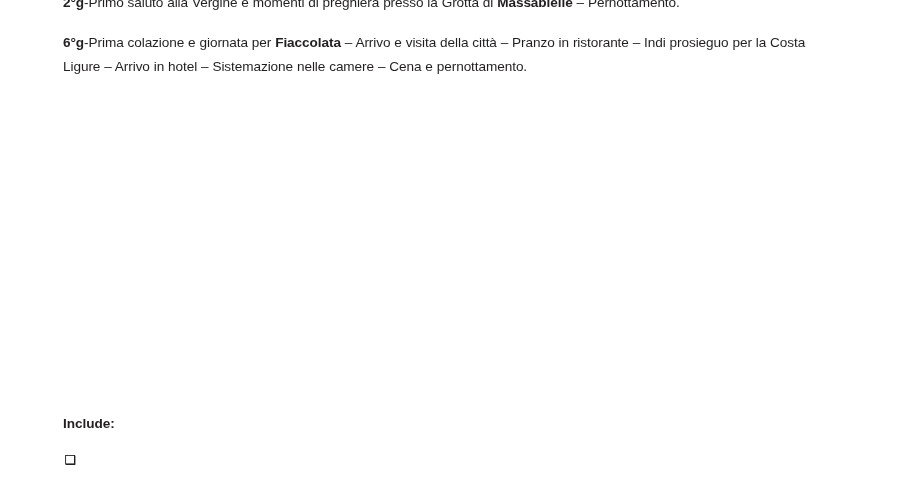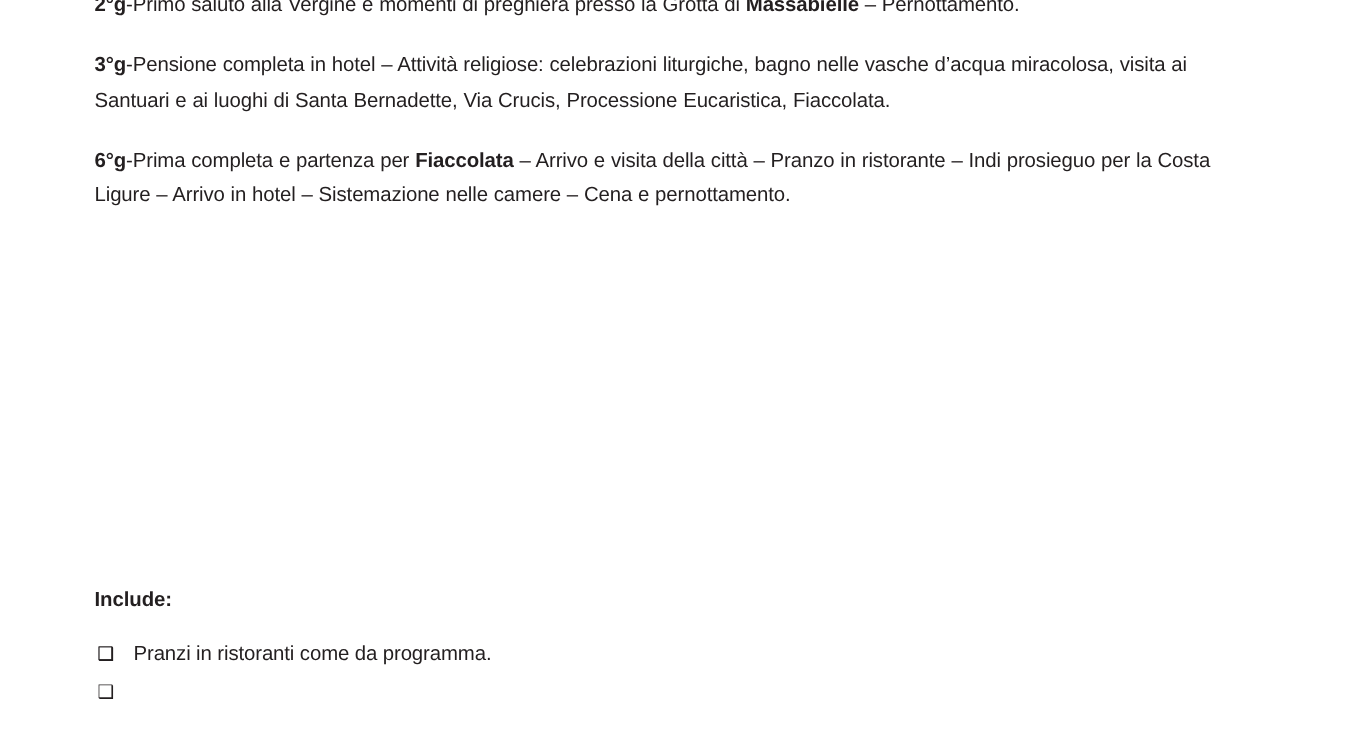--- a/index.html
+++ b/index.html
@@ -39,21 +39,21 @@
     word-spacing: 0.2px;
   }
   .para:last-child { margin-bottom: 0; }
 
   .b { font-weight: bold; }
 
   
   .include-block {
     position: absolute;
     left: 63px;
-    top: 390px;
+    top: 414px;
     width: 780px;
   }
   .include-title {
     font-size: 13.6px;
     line-height: 20px;
     font-weight: bold;
     letter-spacing: -0.05px;
     margin: 0 0 14px 0;
   }
   .bullet-list {
@@ -83,42 +83,39 @@
 <body>
 
 <div id="page">
 
   <div class="doc-body">
 
     <p class="para">
       <span class="b">2°g</span><span>-Primo saluto alla Vergine e momenti di preghiera presso la Grotta di </span><span class="b">Massabielle</span><span> – Pernottamento.</span>
     </p>
 
-    <p class="para">
-      <span class="b">3°g</span><span>-Pensione completa in hotel – Attività religiose: celebrazioni liturgiche, bagno nelle vasche d’acqua miracolosa, visita ai Santuari e  ai luoghi di Santa Bernadette, Via Crucis, Processione Eucaristica, Fiaccolata.</span>
-    </p>
 
 
 
     <p class="para">
-      <span class="b">6°g</span><span>-Prima completa e partenza per </span><span class="b">Fiaccolata</span><span> – Arrivo e visita della città – Pranzo in ristorante – Indi prosieguo per la Costa Ligure – Arrivo in hotel – Sistemazione nelle camere – Cena e pernottamento.</span>
+      <span class="b">6°g</span><span>-Prima colazione e giornata per </span><span class="b">Fiaccolata</span><span> – Arrivo e visita della città – Pranzo in ristorante – Indi prosieguo per la Costa Ligure – Arrivo in hotel – Sistemazione nelle camere – Cena e pernottamento.</span>
     </p>
 
 
   </div>
 
   <div class="include-block">
     <p class="include-title">Include:</p>
 
     <ul class="bullet-list">
       <li class="bullet-item">
         <span class="bullet-box">❑</span>
       </li>
       <li class="bullet-item">
-        <span class="bullet-box">❑</span><span>Pranzi in ristoranti come da programma.</span>
+        <span class="bullet-box">❑</span>
       </li>
       <li class="bullet-item">
         <span class="bullet-box">❑</span>
       </li>
     </ul>
   </div>
 
 </div>
 
 </body></html>

